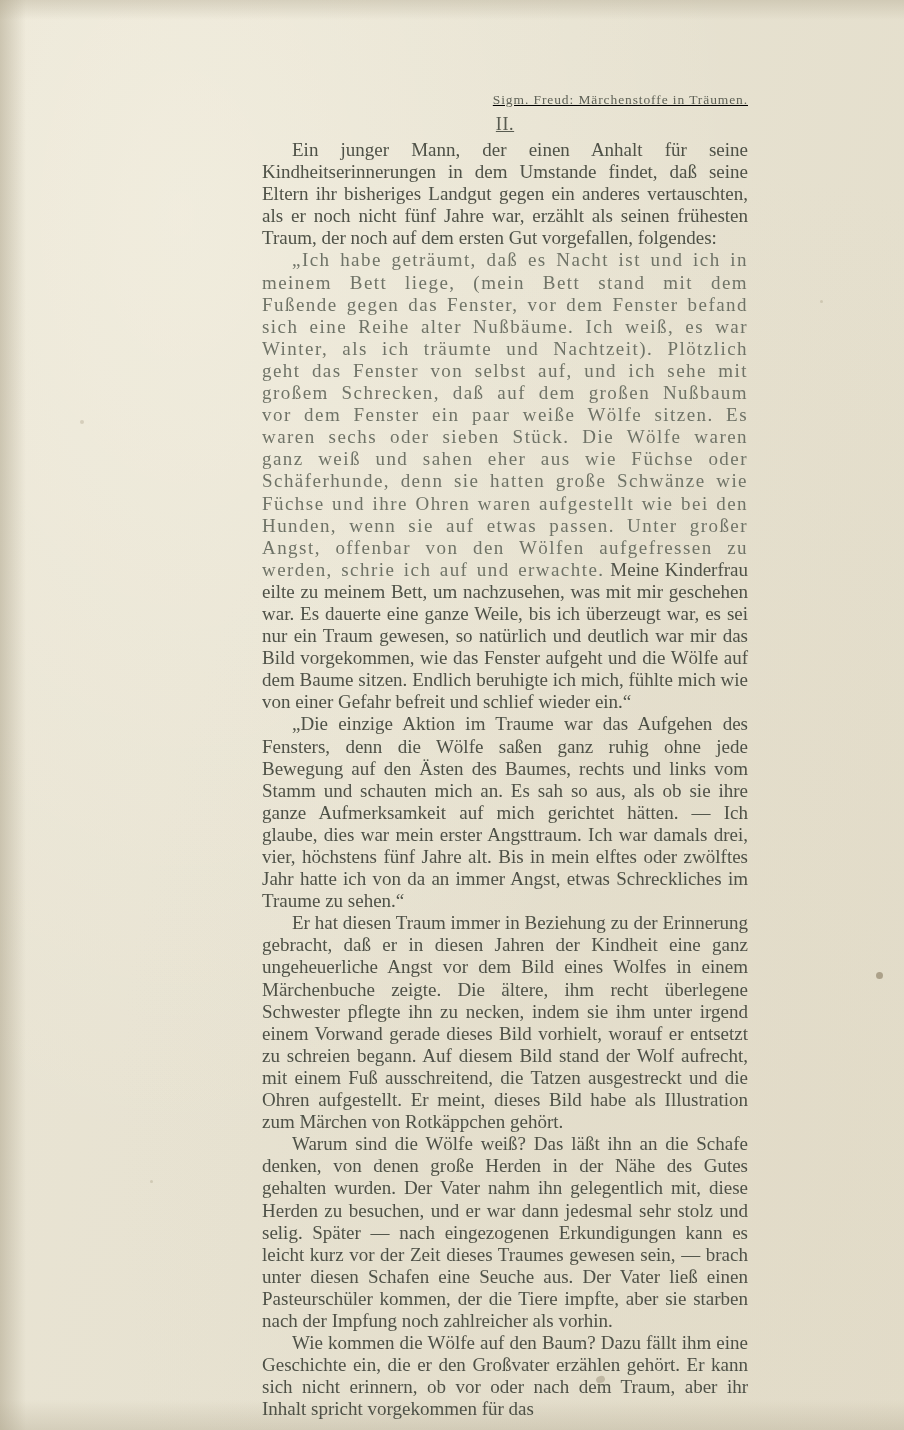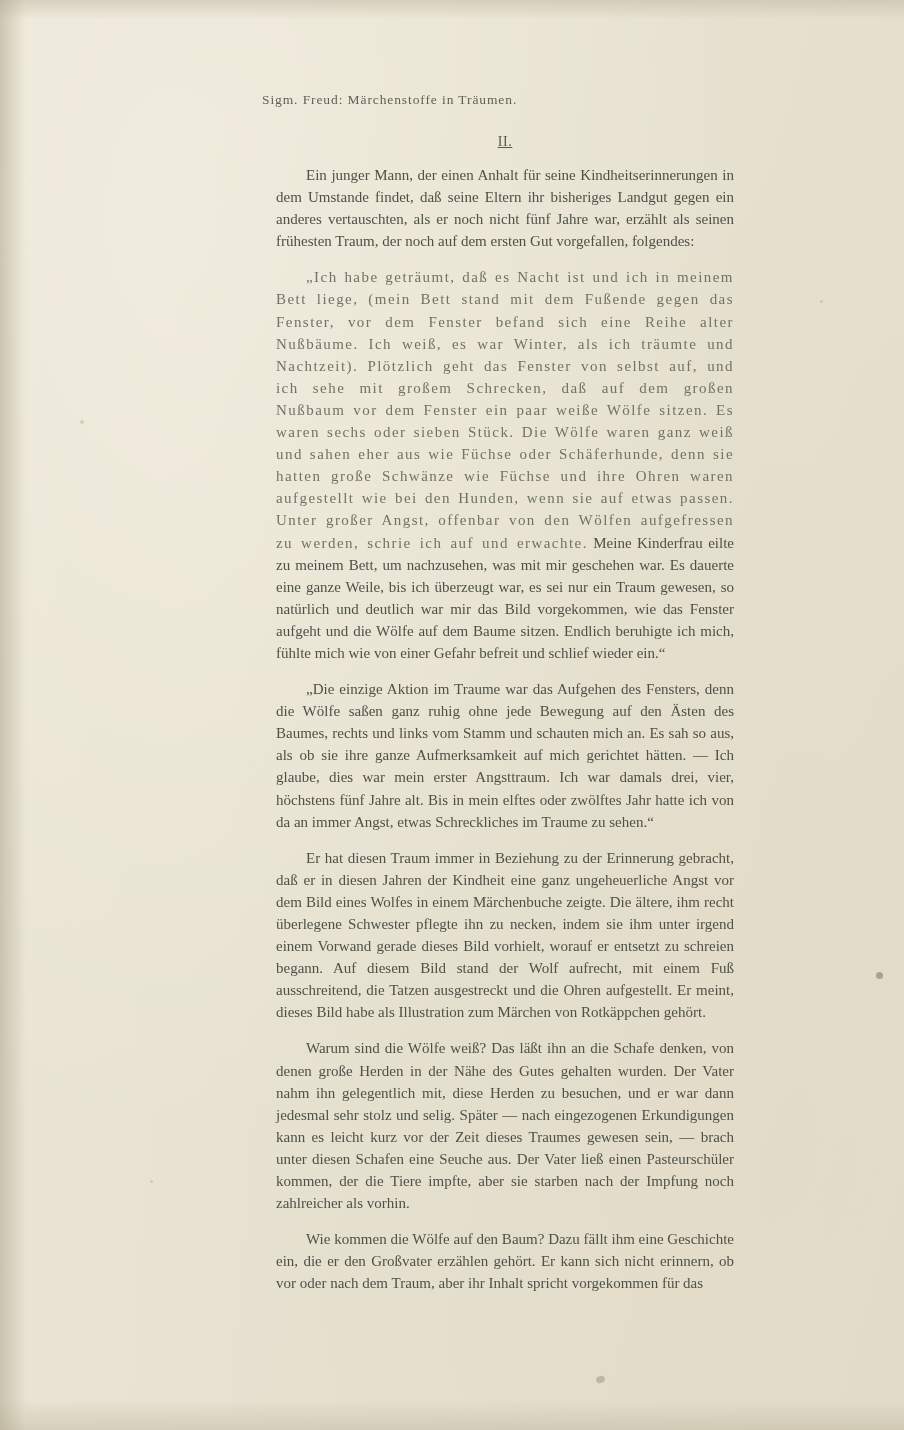--- a/index.html
+++ b/index.html
@@ -45,42 +45,42 @@
   }
   .content {
     position: absolute;
     left: 262px;
     top: 92px;
     width: 486px;
   }
   .runhead {
     display: flex;
     align-items: baseline;
-    justify-content: flex-start;
+    justify-content: flex-end;
     position: relative;
     height: 22px;
+    text-decoration: underline;
   }
   .runhead-title {
     font-size: 13.5px;
     letter-spacing: 0.9px;
     color: #5f6257;
     white-space: nowrap;
   }
   .section-num {
     text-align: center;
-    font-size: 14px;
+    font-size: 18px;
     color: #585b50;
-    margin-top: 20px;
     margin-bottom: 4px;
     letter-spacing: 0.6px;
     text-decoration: underline;
   }
   p {
-    margin: 14px;
-    font-size: 15px;
+    margin: 0;
+    font-size: 19px;
     line-height: 22.1px;
     color: #4e5147;
     text-align: justify;
     text-indent: 30px;
     hyphens: manual;
     -webkit-hyphens: manual;
   }
   .spaced {
     letter-spacing: 1.45px;
     word-spacing: 1.2px;

